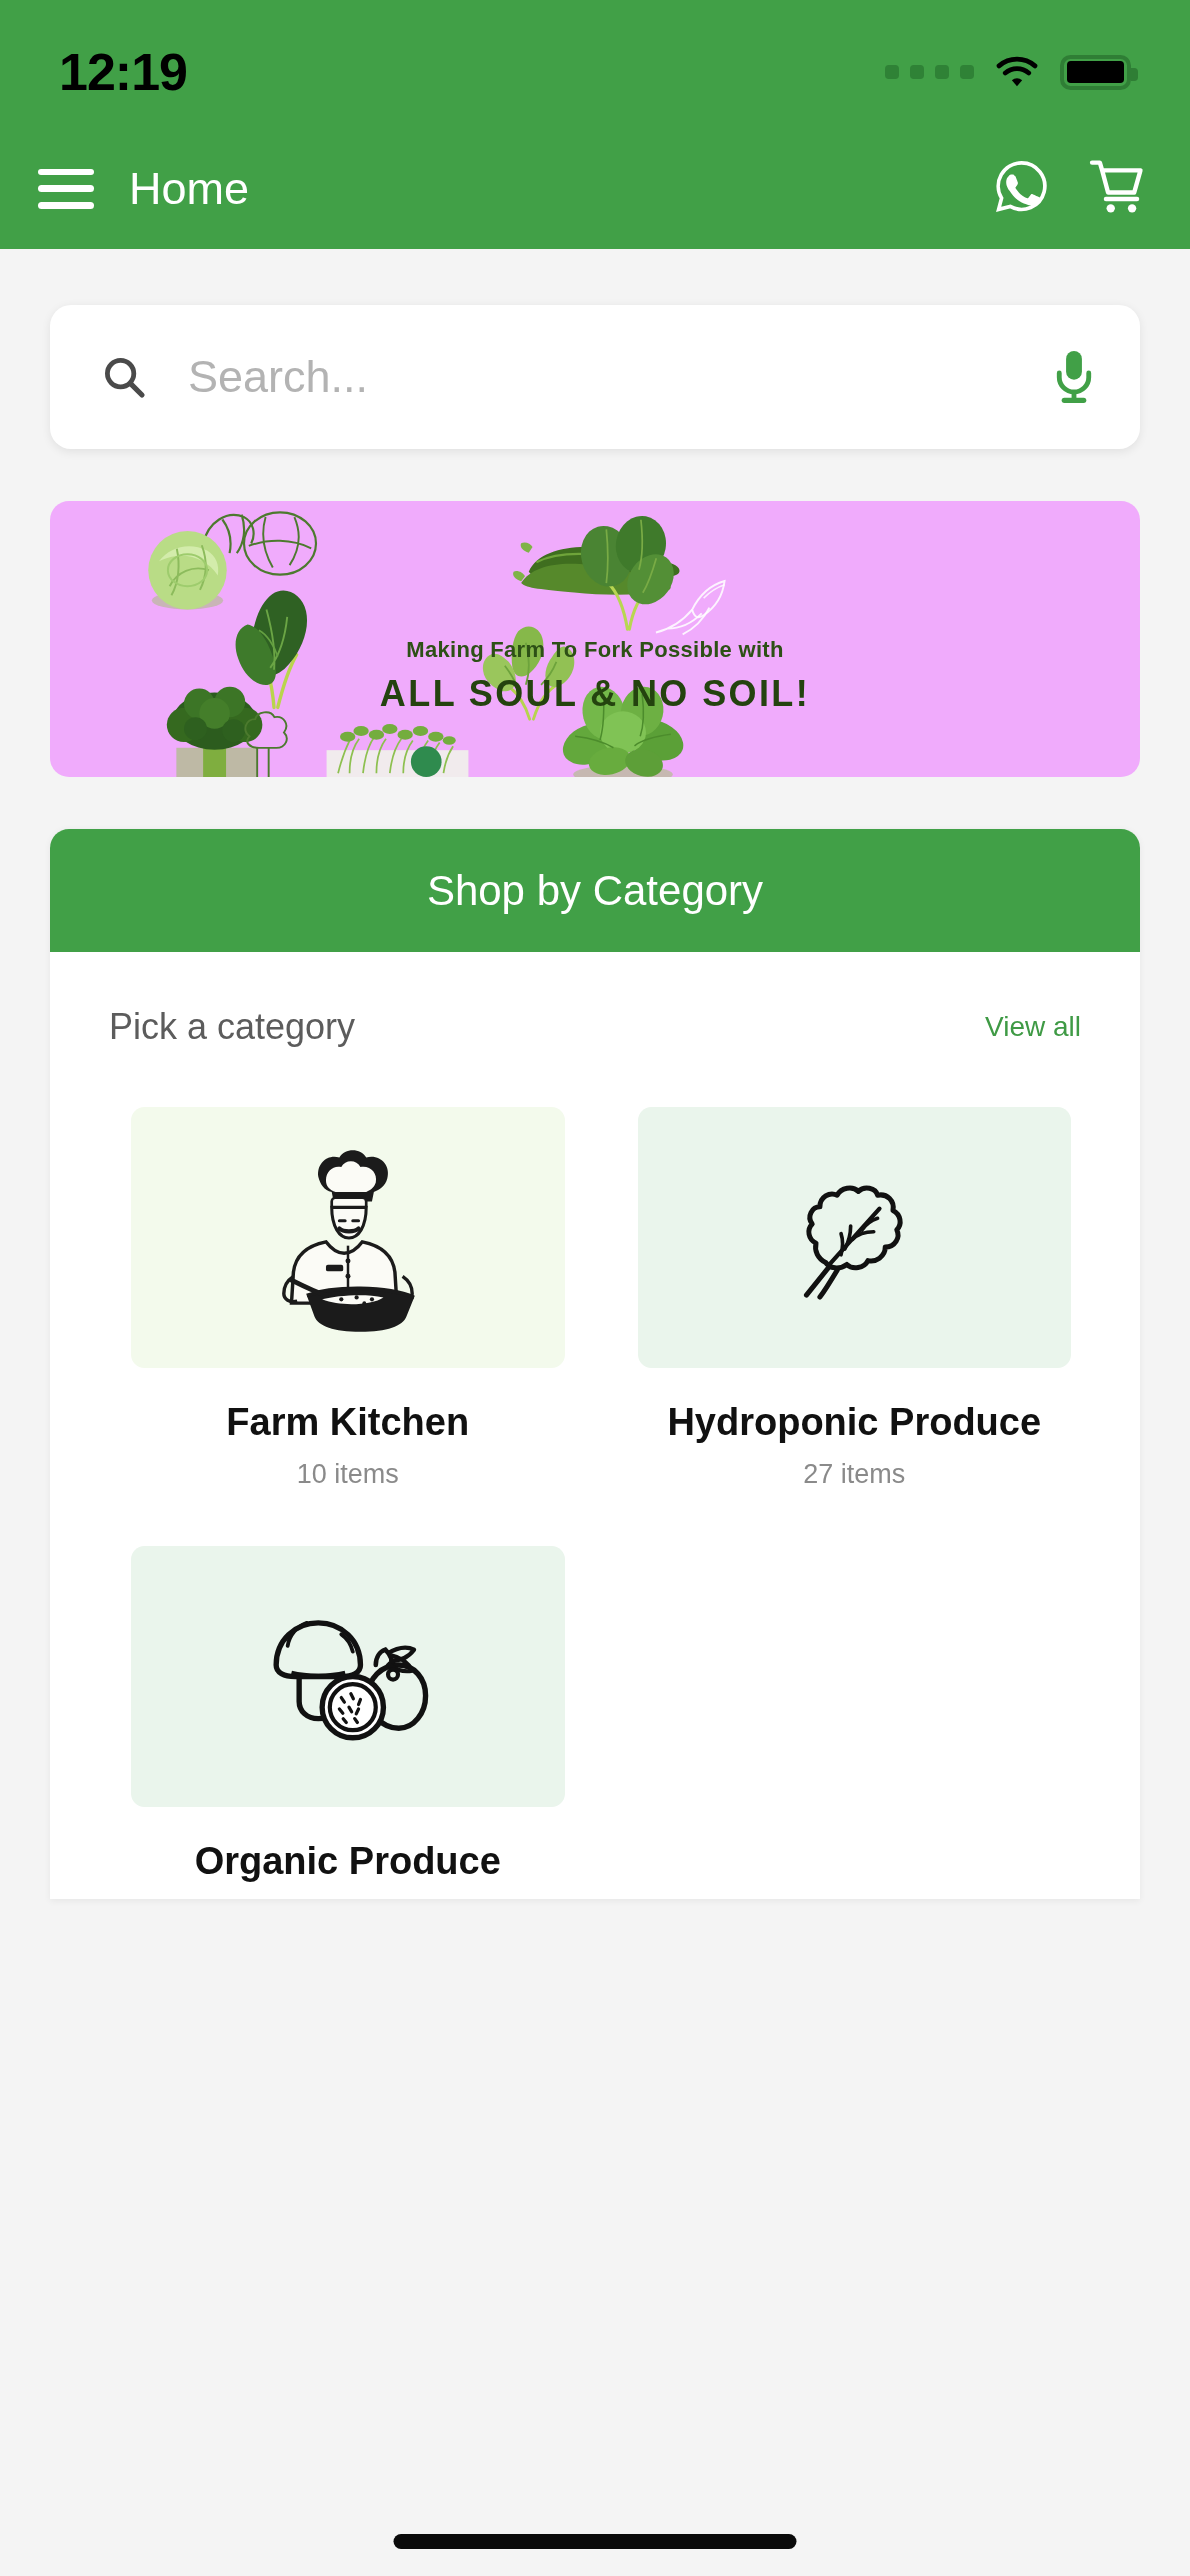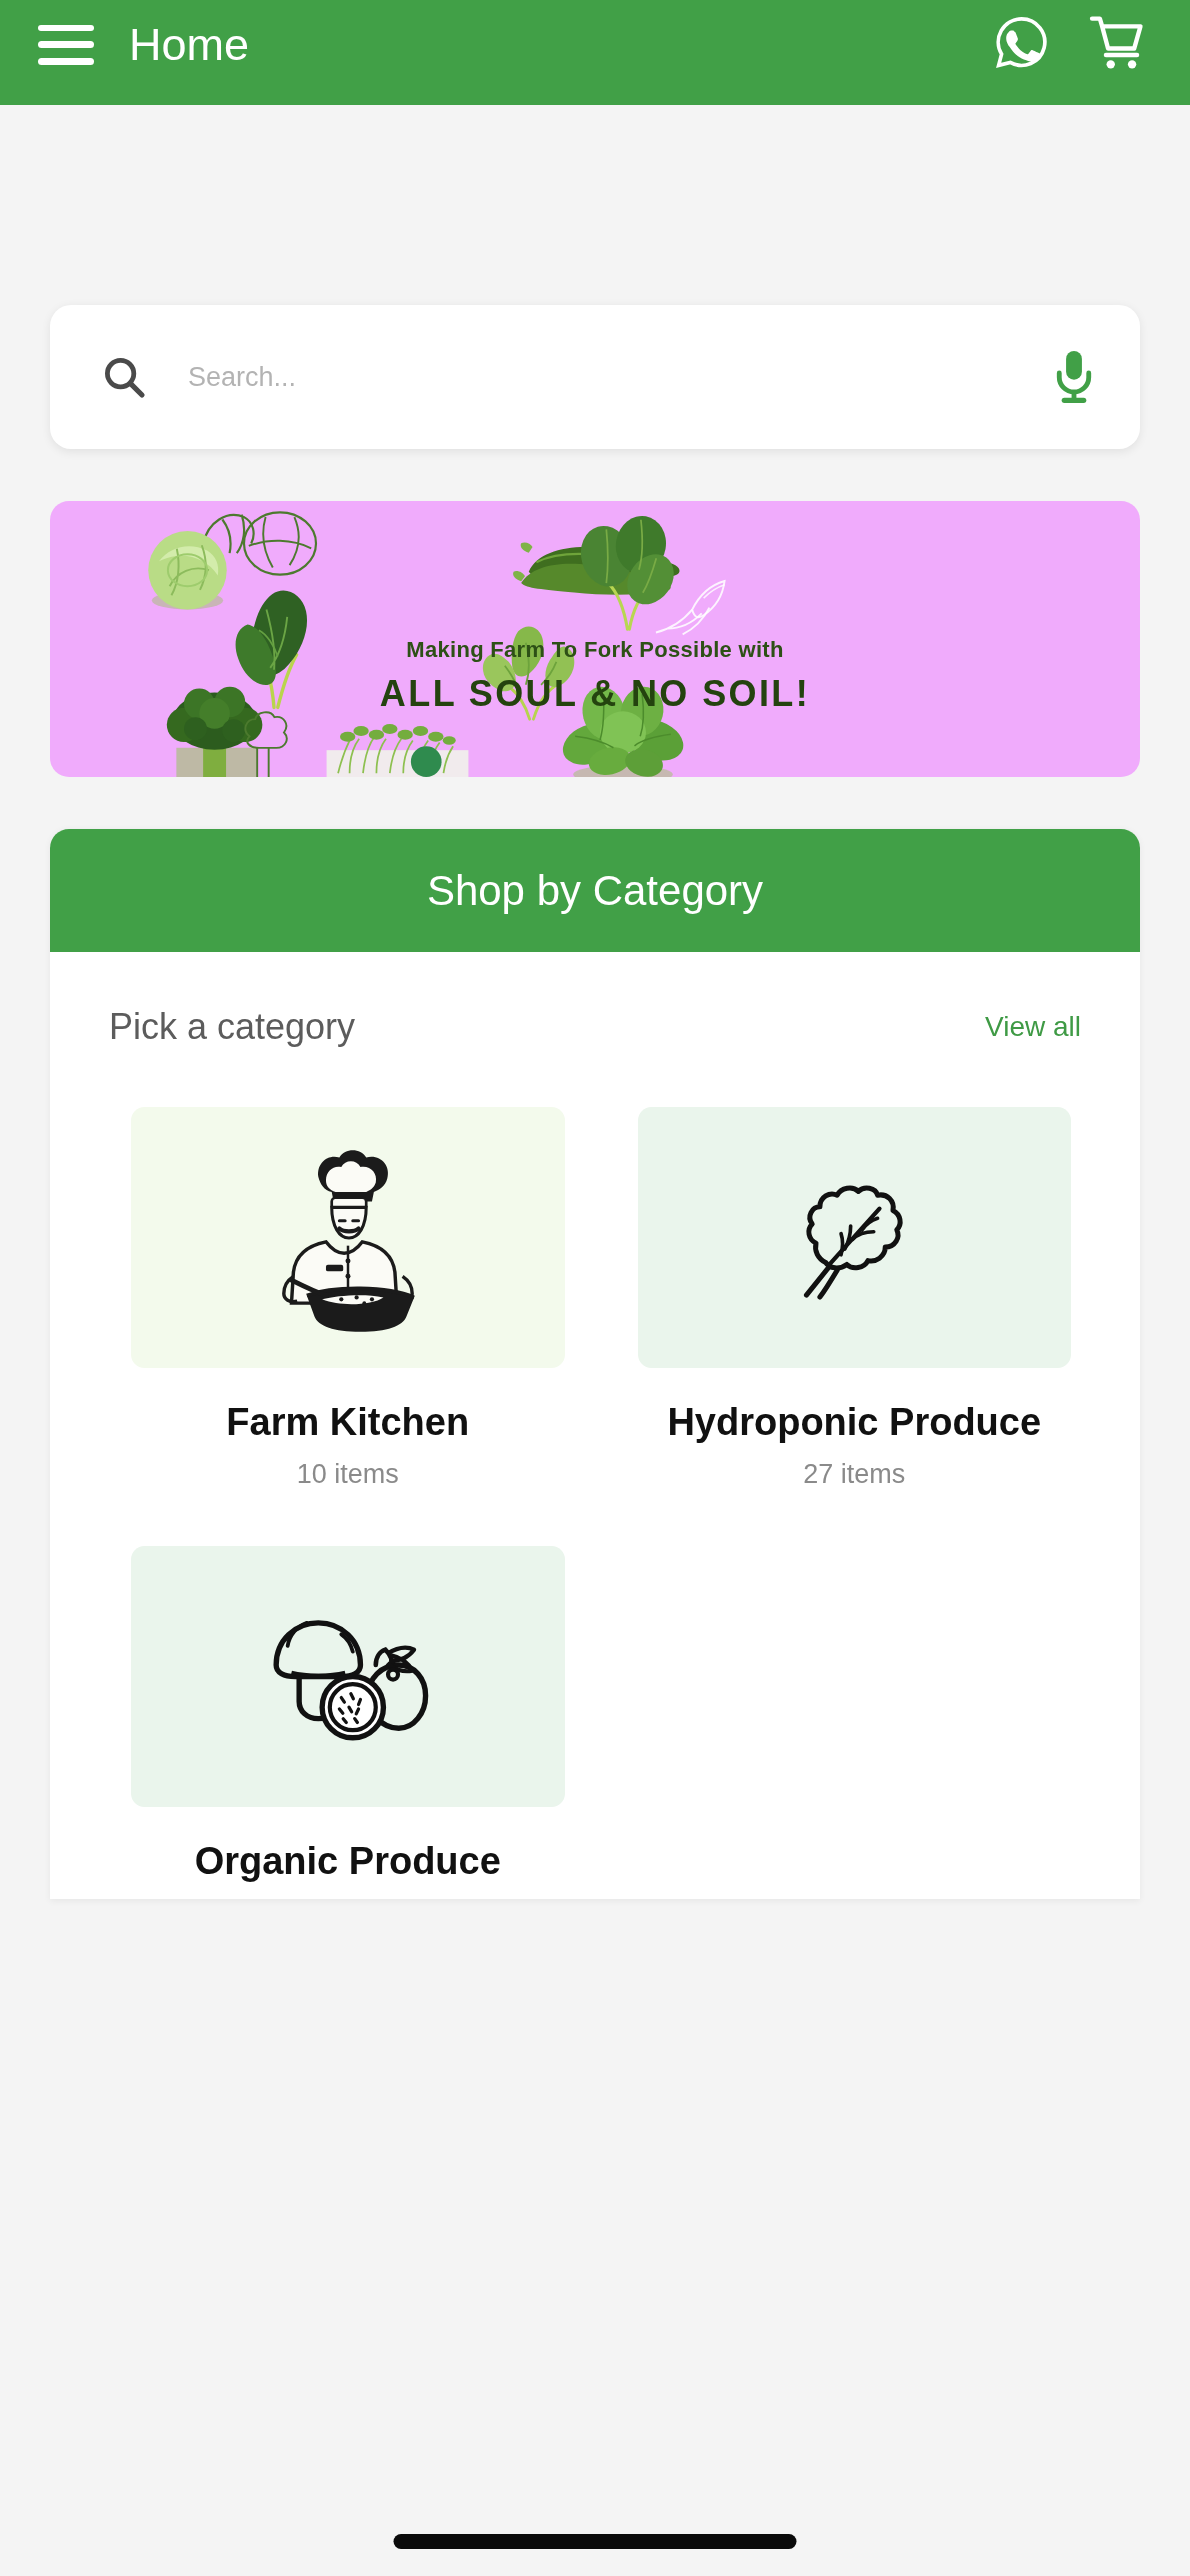--- a/index.html
+++ b/index.html
@@ -45,21 +45,21 @@
   .search-wrap { margin:56px 50px 0 50px; }
   .search-bar {
     background:#fff; border-radius:21px; height:144px;
     display:flex; align-items:center; padding:0 44px 0 50px;
     box-shadow:0 2.9px 9.6px rgba(0,0,0,.08);
   }
   .search-icon { width:48px; height:48px; flex:0 0 auto; }
   .search-input {
     flex:1; border:none; outline:none; background:transparent;
     font-family:"Liberation Sans", sans-serif;
-    font-size:27px; color:#0f172a; margin-left:40px;
+    font-size:45px; color:#0f172a; margin-left:40px;
   }
   .search-input::placeholder { color:#b3b3b3; }
   .mic-icon { width:44px; height:58px; flex:0 0 auto; }
 
   
   .banner {
     position:relative; margin:52px 50px 0 50px; height:276px;
     border-radius:19px; overflow:hidden; background:#f0abfc;
   }
   .banner-text { position:absolute; left:0; right:0; top:136px; text-align:center; z-index:5; }
@@ -90,20 +90,41 @@
   .home-indicator {
     position:absolute; bottom:27px; left:50%; transform:translateX(-50%);
     width:403px; height:15.3px; background:#0a0a0a; border-radius:9.6px; z-index:50;
   }
 </style>
 </head>
 <body>
 
 <div class="phone">
 
+  <div class="statusbar">
+    <div class="status-time">12:19</div>
+    <div class="status-right">
+      <div class="sig-dots">
+          <i></i>
+          <i></i>
+          <i></i>
+          <i></i>
+        </div>
+      <div class="wifi-icon">
+        <svg width="44" height="35" viewBox="0 0 24 18">
+          <path d="M12 16.5 L9.2 13.2 a4.4 4.4 0 0 1 5.6 0 Z" fill="#000"></path>
+          <path d="M5.6 9.3 a9.8 9.8 0 0 1 12.8 0" stroke="#000" stroke-width="2.6" fill="none" stroke-linecap="round"></path>
+          <path d="M2.2 5.4 a15 15 0 0 1 19.6 0" stroke="#000" stroke-width="2.6" fill="none" stroke-linecap="round"></path>
+        </svg>
+      </div>
+      <div class="battery">
+          <i></i>
+        </div>
+    </div>
+  </div>
 
   <div class="appbar">
     <div class="appbar-left">
       <div class="hamburger">
         <span></span>
           <span></span>
           <span></span>
       </div>
       <div class="appbar-title">Home</div>
     </div>

